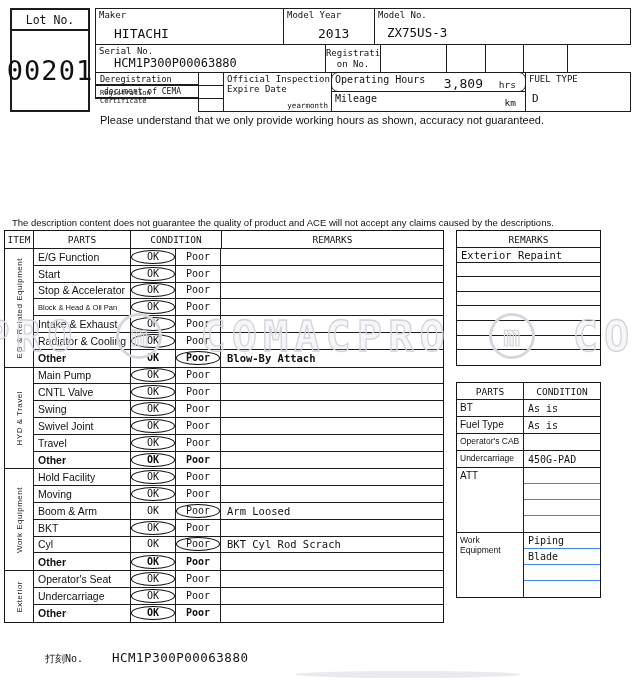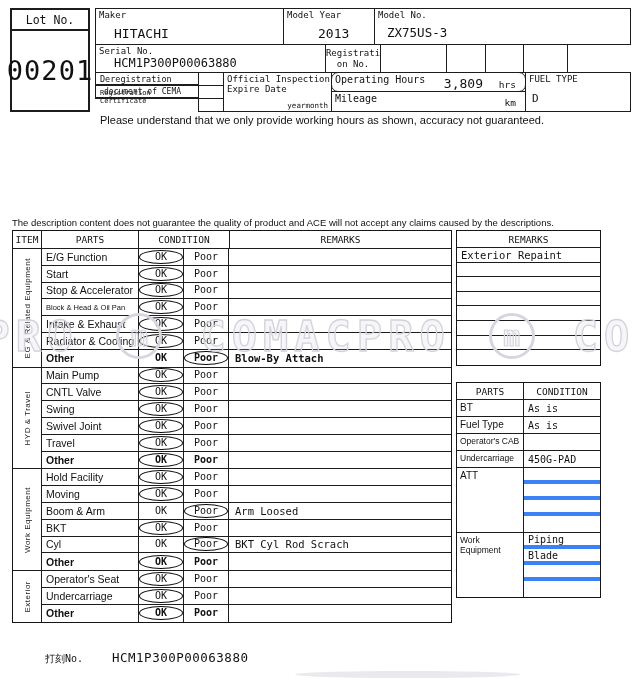--- a/index.html
+++ b/index.html
@@ -39,21 +39,21 @@
   .c-oper .lbl, .c-mile .lbl { font-size:10px; }
   .c-oper .num { position:absolute; right:42px; bottom:0; font-size:13px; }
   .c-oper .unit { position:absolute; right:9px; bottom:1px; font-size:9.5px; }
   .c-mile { left:331px; top:91px; width:195px; height:21px; }
   .c-mile .unit { position:absolute; right:9px; bottom:3px; font-size:9.5px; }
   .c-fuel { left:525px; top:72px; width:106px; height:40px; }
   .c-fuel .val { left:6px; top:19px; font-size:11px; }
   .notice { position:absolute; left:100px; top:114px; font-family:"Liberation Sans",sans-serif; font-size:11px; }
   .disclaimer { position:absolute; left:12px; top:217px; font-family:"Liberation Sans",sans-serif; font-size:9.5px; }
   
-  .main-table { position:absolute; left:12px; top:230px; width:440px; border:1.5px solid #151515;text-align:right; }
+  .main-table { position:absolute; left:4px; top:230px; width:440px; border:1.5px solid #151515;text-align:right; }
   .mt-header { display:flex; height:18px; border-bottom:1px solid #1c1c1c; font-size:9.5px; }
   .mt-header div { display:flex; align-items:center; justify-content:center; }
   .h-item { width:29px; border-right:1px solid #1c1c1c; }
   .h-parts { width:97px; border-right:1px solid #1c1c1c; }
   .h-cond { width:91px; border-right:1px solid #1c1c1c; }
   .h-rem { flex:1; }
   .mt-group { display:flex; border-bottom:1px solid #1c1c1c; }
   .mt-group:last-child { border-bottom:none; }
   .mt-gname { width:29px; border-right:1px solid #1c1c1c; display:flex; align-items:center; justify-content:center; }
   .mt-gname span { writing-mode:vertical-rl; transform:rotate(180deg); font-size:8px; font-family:"Liberation Sans",sans-serif; letter-spacing:0.5px; color:#222; }
@@ -74,21 +74,21 @@
   .spec-panel { position:absolute; left:456px; top:382px; width:145px; border:1.5px solid #151515; }
   .sp-header { display:flex; height:17px; border-bottom:1px solid #1c1c1c; font-size:9.5px; }
   .sp-header div { display:flex; align-items:center; justify-content:center; }
   .sp-h-parts { width:67px; border-right:1px solid #1c1c1c; }
   .sp-h-cond { flex:1; }
   .sp-row { display:flex; border-bottom:1px solid #1c1c1c; }
   .sp-row:last-child { border-bottom:none; }
   .sp-part { width:67px; border-right:1px solid #1c1c1c; padding:2px 2px 0 3px; font-family:"Liberation Sans",sans-serif; font-size:10px; }
   .sp-part.small { font-size:8.5px; }
   .sp-conds { flex:1; display:flex; flex-direction:column; }
-  .sp-cond { height:16px; border-bottom:4px solid #3b82f6; display:flex; align-items:center; padding-left:4px; font-size:10px; }
+  .sp-cond { height:16px; border-bottom:1px solid #3b82f6; display:flex; align-items:center; padding-left:4px; font-size:10px; }
   .sp-cond:last-child { border-bottom:none; }
   
   .stamp-label { position:absolute; left:45px; top:652px; font-size:10px; }
   .stamp-value { position:absolute; left:112px; top:650px; font-size:12.5px; letter-spacing:0.5px; }
   
   .wm { position:absolute; left:-78px; top:310px; height:52px; display:flex; align-items:center; gap:38px; pointer-events:none; }
   .wm-text { font-size:42px; font-weight:bold; letter-spacing:6px; color:rgba(205,205,214,0.18); -webkit-text-stroke:1.3px #d3d3db; }
   .wm-logo { width:46px; height:46px; border:3px solid #d6d6de; border-radius:50%; display:flex; align-items:center; justify-content:center; }
   .wm-logo span { font-size:28px; font-weight:bold; color:rgba(205,205,214,0.18); -webkit-text-stroke:1.2px #d6d6de; }
   .bottom-smudge { position:absolute; left:295px; top:671px; width:225px; height:7px; background:#e9e9ee; border-radius:50%; pointer-events:none; }

